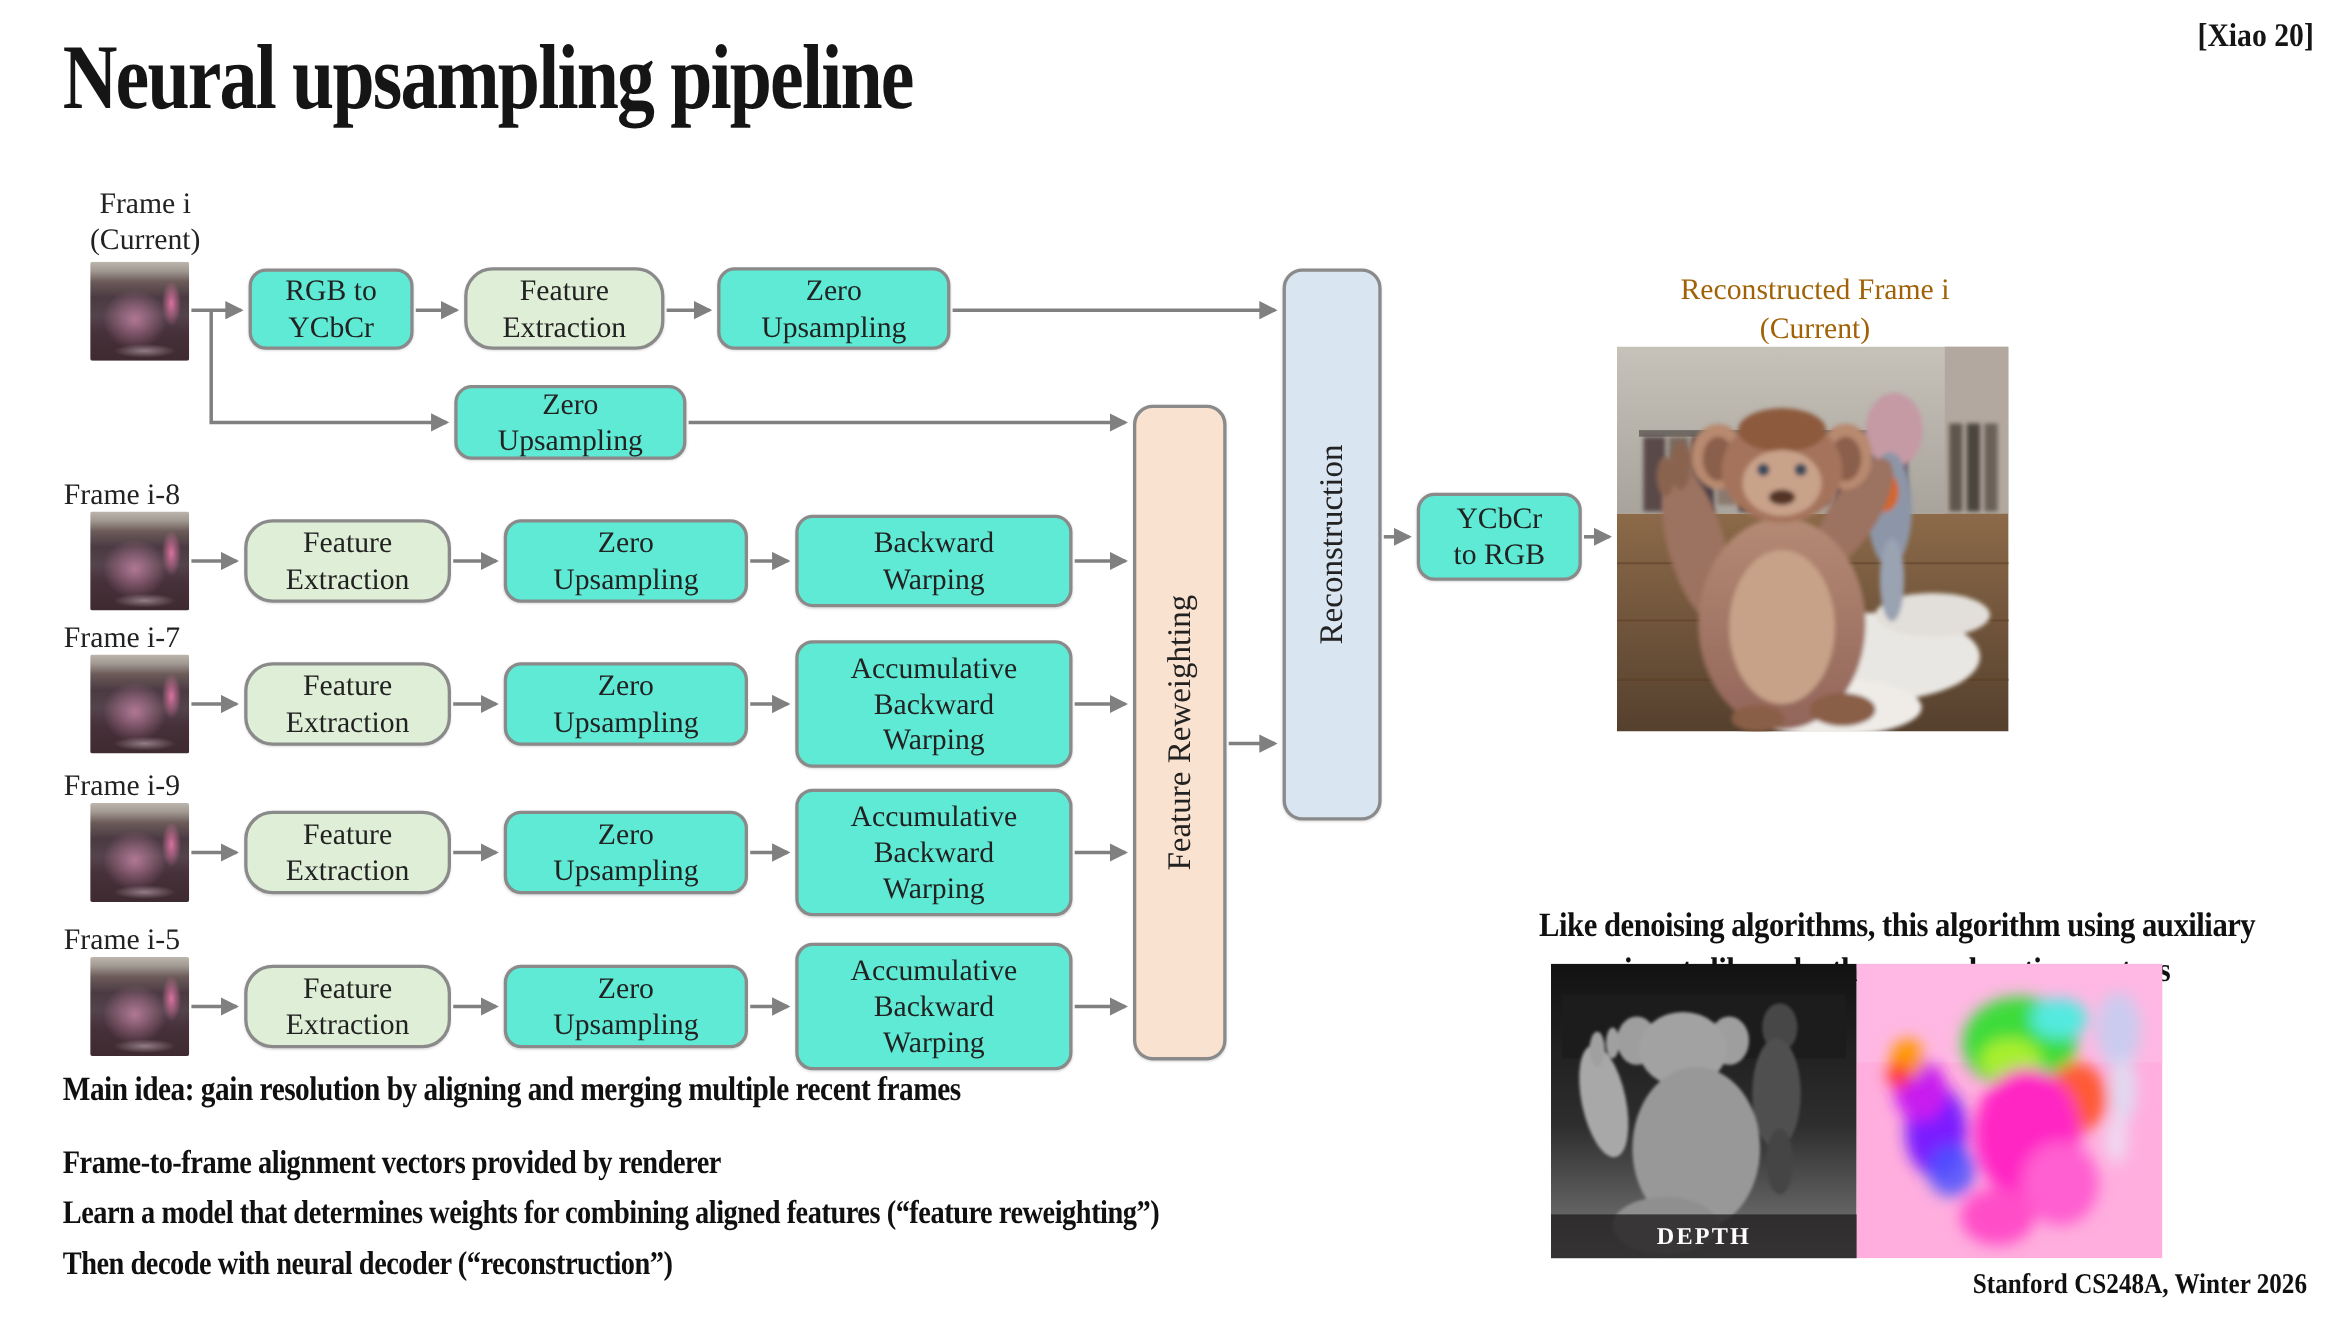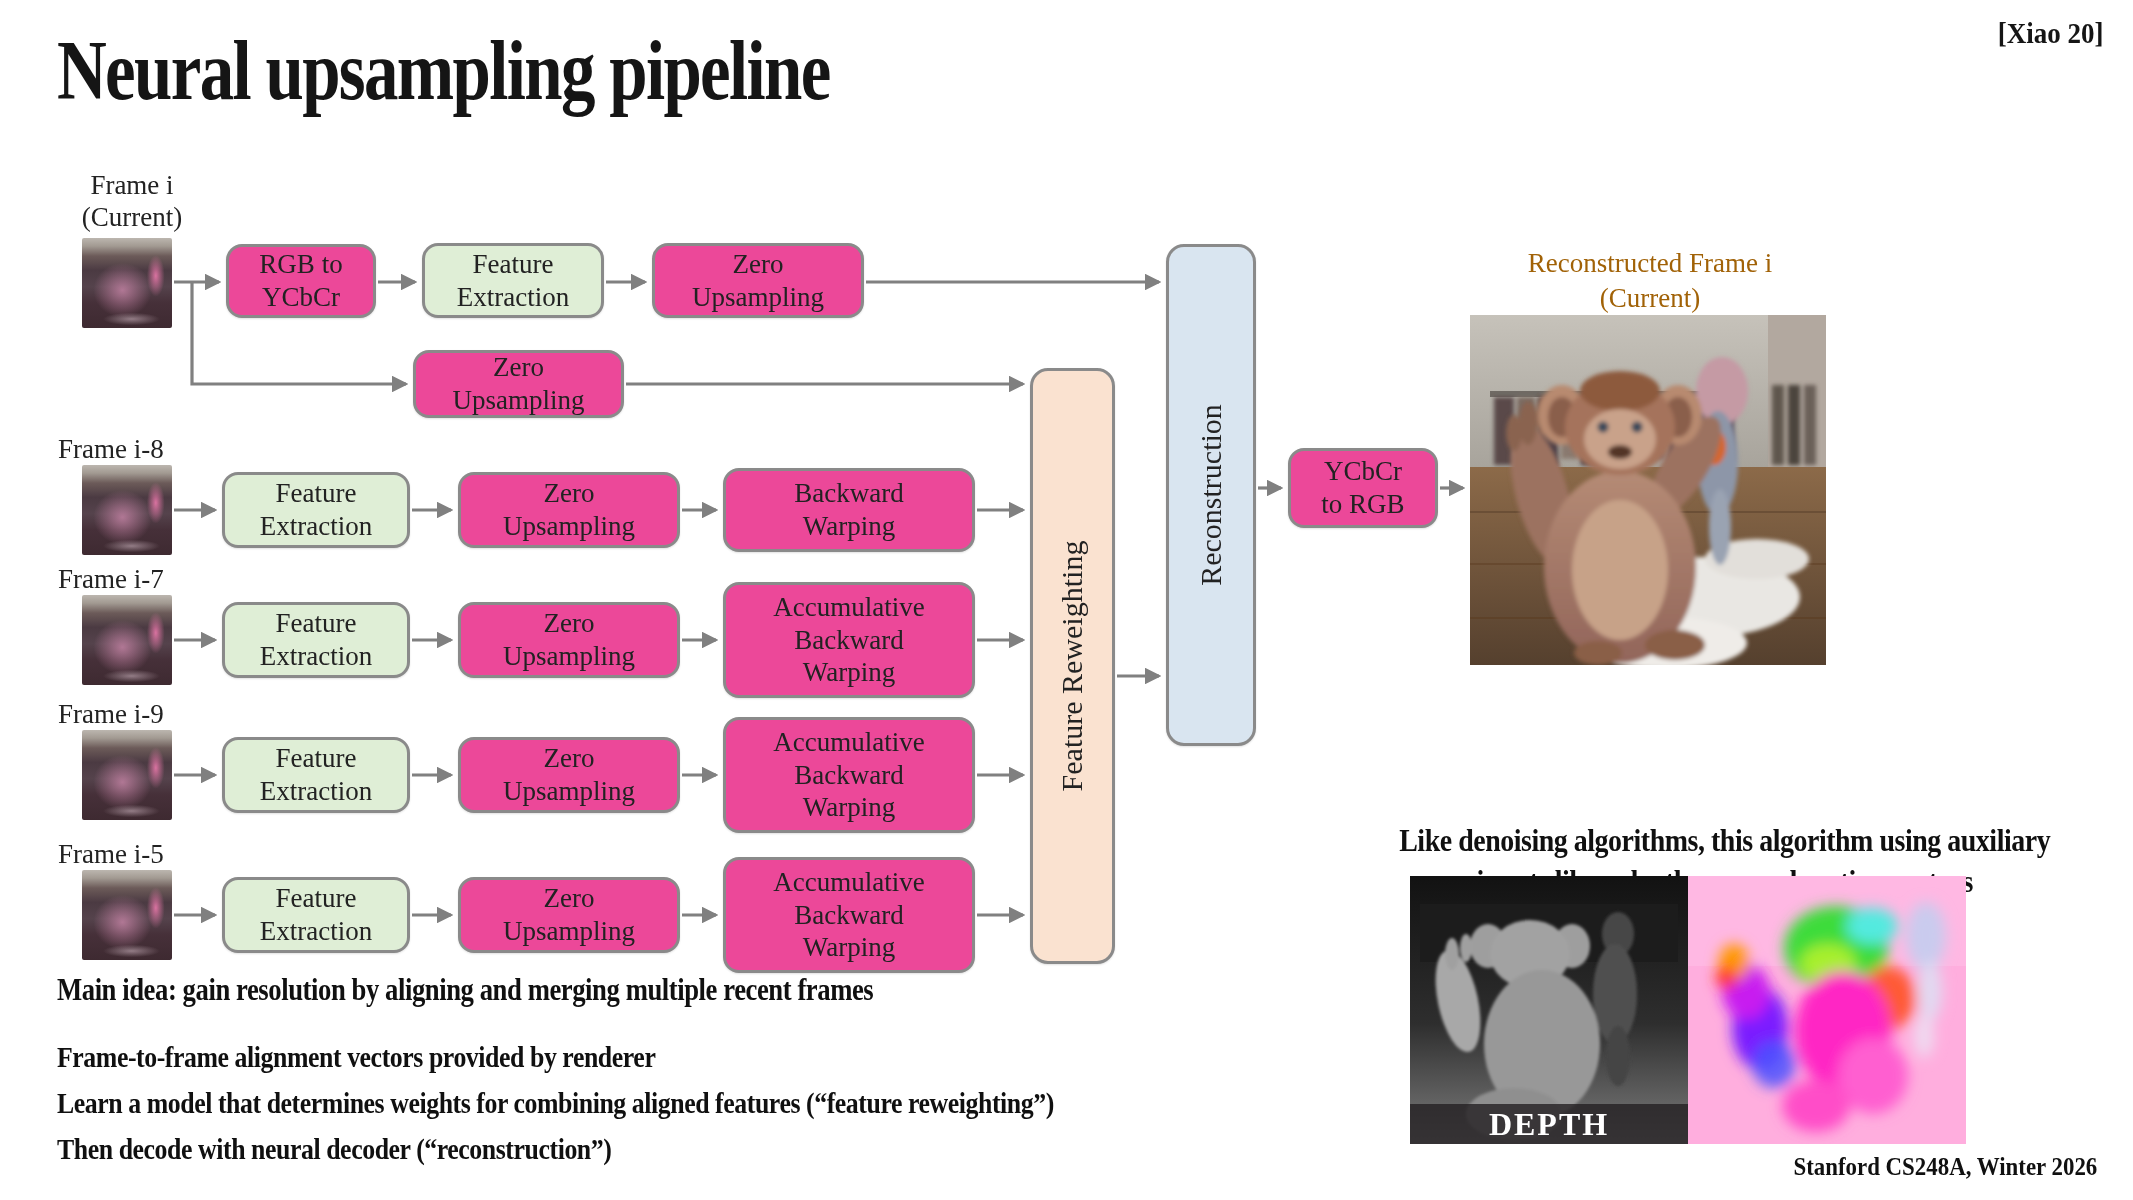--- a/index.html
+++ b/index.html
@@ -22,25 +22,25 @@
   .citation{
     right:30px;top:16px;font-size:30px;font-weight:bold;color:#151515;
     transform:scaleX(.9);transform-origin:100% 0;white-space:nowrap;
   }
   .frame-label{
     font-size:27px;line-height:1.18;color:#222;white-space:pre-line;text-align:center;
   }
   .frame-label.left{text-align:left;}
   .box{
     display:flex;align-items:center;justify-content:center;text-align:center;
-    background:#ec4899;border:3px solid var(--box-border);border-radius:16px;
+    background:#5eead4;border:3px solid var(--box-border);border-radius:16px;
     font-size:27px;line-height:1.22;color:#222;white-space:pre-line;
     box-sizing:border-box;box-shadow:0 1px 2px rgba(0,0,0,.12);
   }
-  .box.green{background:var(--feature-extraction-fill);}
+  .box.green{background:var(--feature-extraction-fill);border-radius:26px;}
   .vbox{
     display:flex;align-items:center;justify-content:center;
     border:3px solid var(--box-border);border-radius:18px;box-sizing:border-box;
     box-shadow:0 1px 2px rgba(0,0,0,.12);
   }
   .vbox.peach{background:var(--feature-reweighting-fill);}
   .vbox.blue{background:var(--reconstruction-fill);}
   .vbox span{transform:rotate(-90deg);white-space:nowrap;font-size:30px;color:#222;}
   .thumb{
     border-radius:2px;
@@ -59,21 +59,21 @@
   }
   .aux-heading{
     left:1350px;top:780px;width:750px;text-align:center;font-size:31px;font-weight:bold;
     color:#101010;line-height:1.32;letter-spacing:-.5px;white-space:pre-line;
   }
   .aux-heading>span{display:inline-block;transform:scaleX(.9);transform-origin:50% 0;white-space:pre-line;}
   .aux-images{left:1410px;top:876px;width:556px;height:268px;display:flex;}
   .aux-half{position:relative;width:278px;height:268px;overflow:hidden;}
   .caption-bar{
     position:absolute;left:0;bottom:0;width:100%;height:40px;display:flex;align-items:center;justify-content:center;
-    color:#fff;font-size:32px;font-weight:bold;letter-spacing:2px;
+    color:#fff;font-size:22px;font-weight:bold;letter-spacing:2px;
   }
   .caption-bar.depth{background:rgba(33,30,32,.78);}
   .caption-bar.motion{background:rgba(128,96,124,.58);}
   .footer{
     right:36px;top:1152px;font-size:26px;font-weight:bold;color:#101010;
     transform:scaleX(.88);transform-origin:100% 0;white-space:nowrap;
   }
   .out-label{text-align:center;font-size:27px;line-height:1.3;color:#a16207;white-space:pre-line;}
 </style>
 </head>

